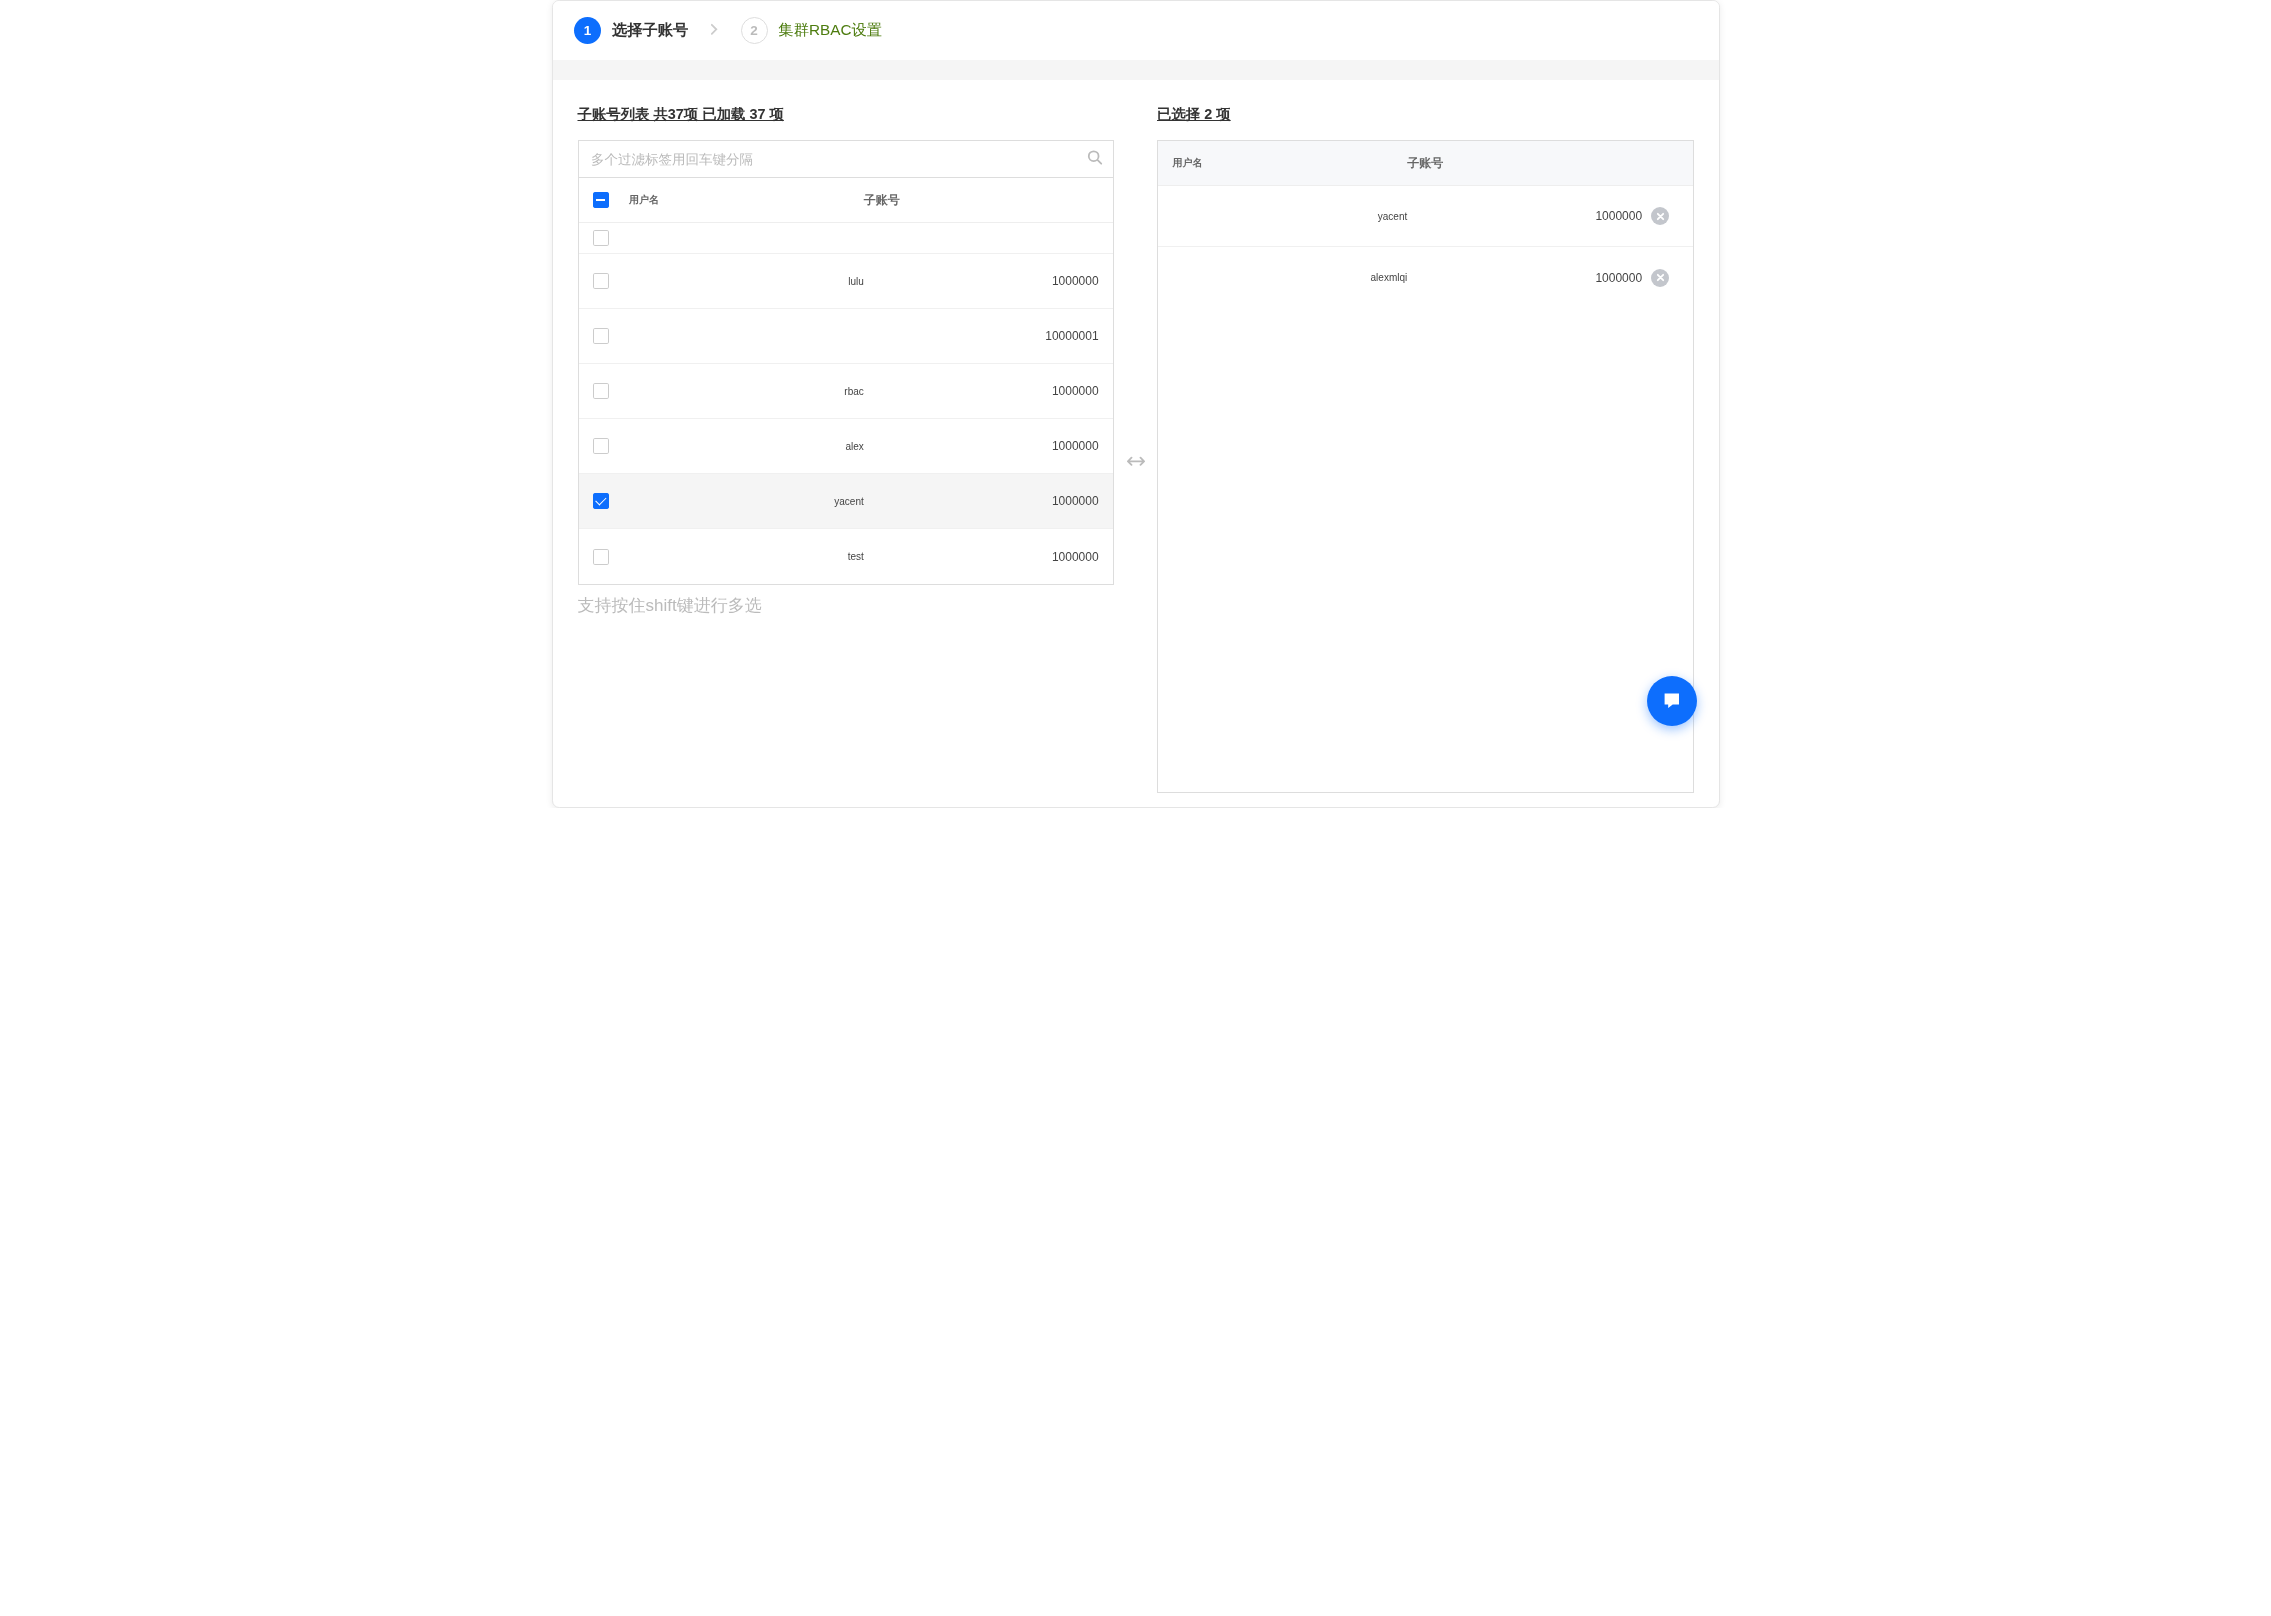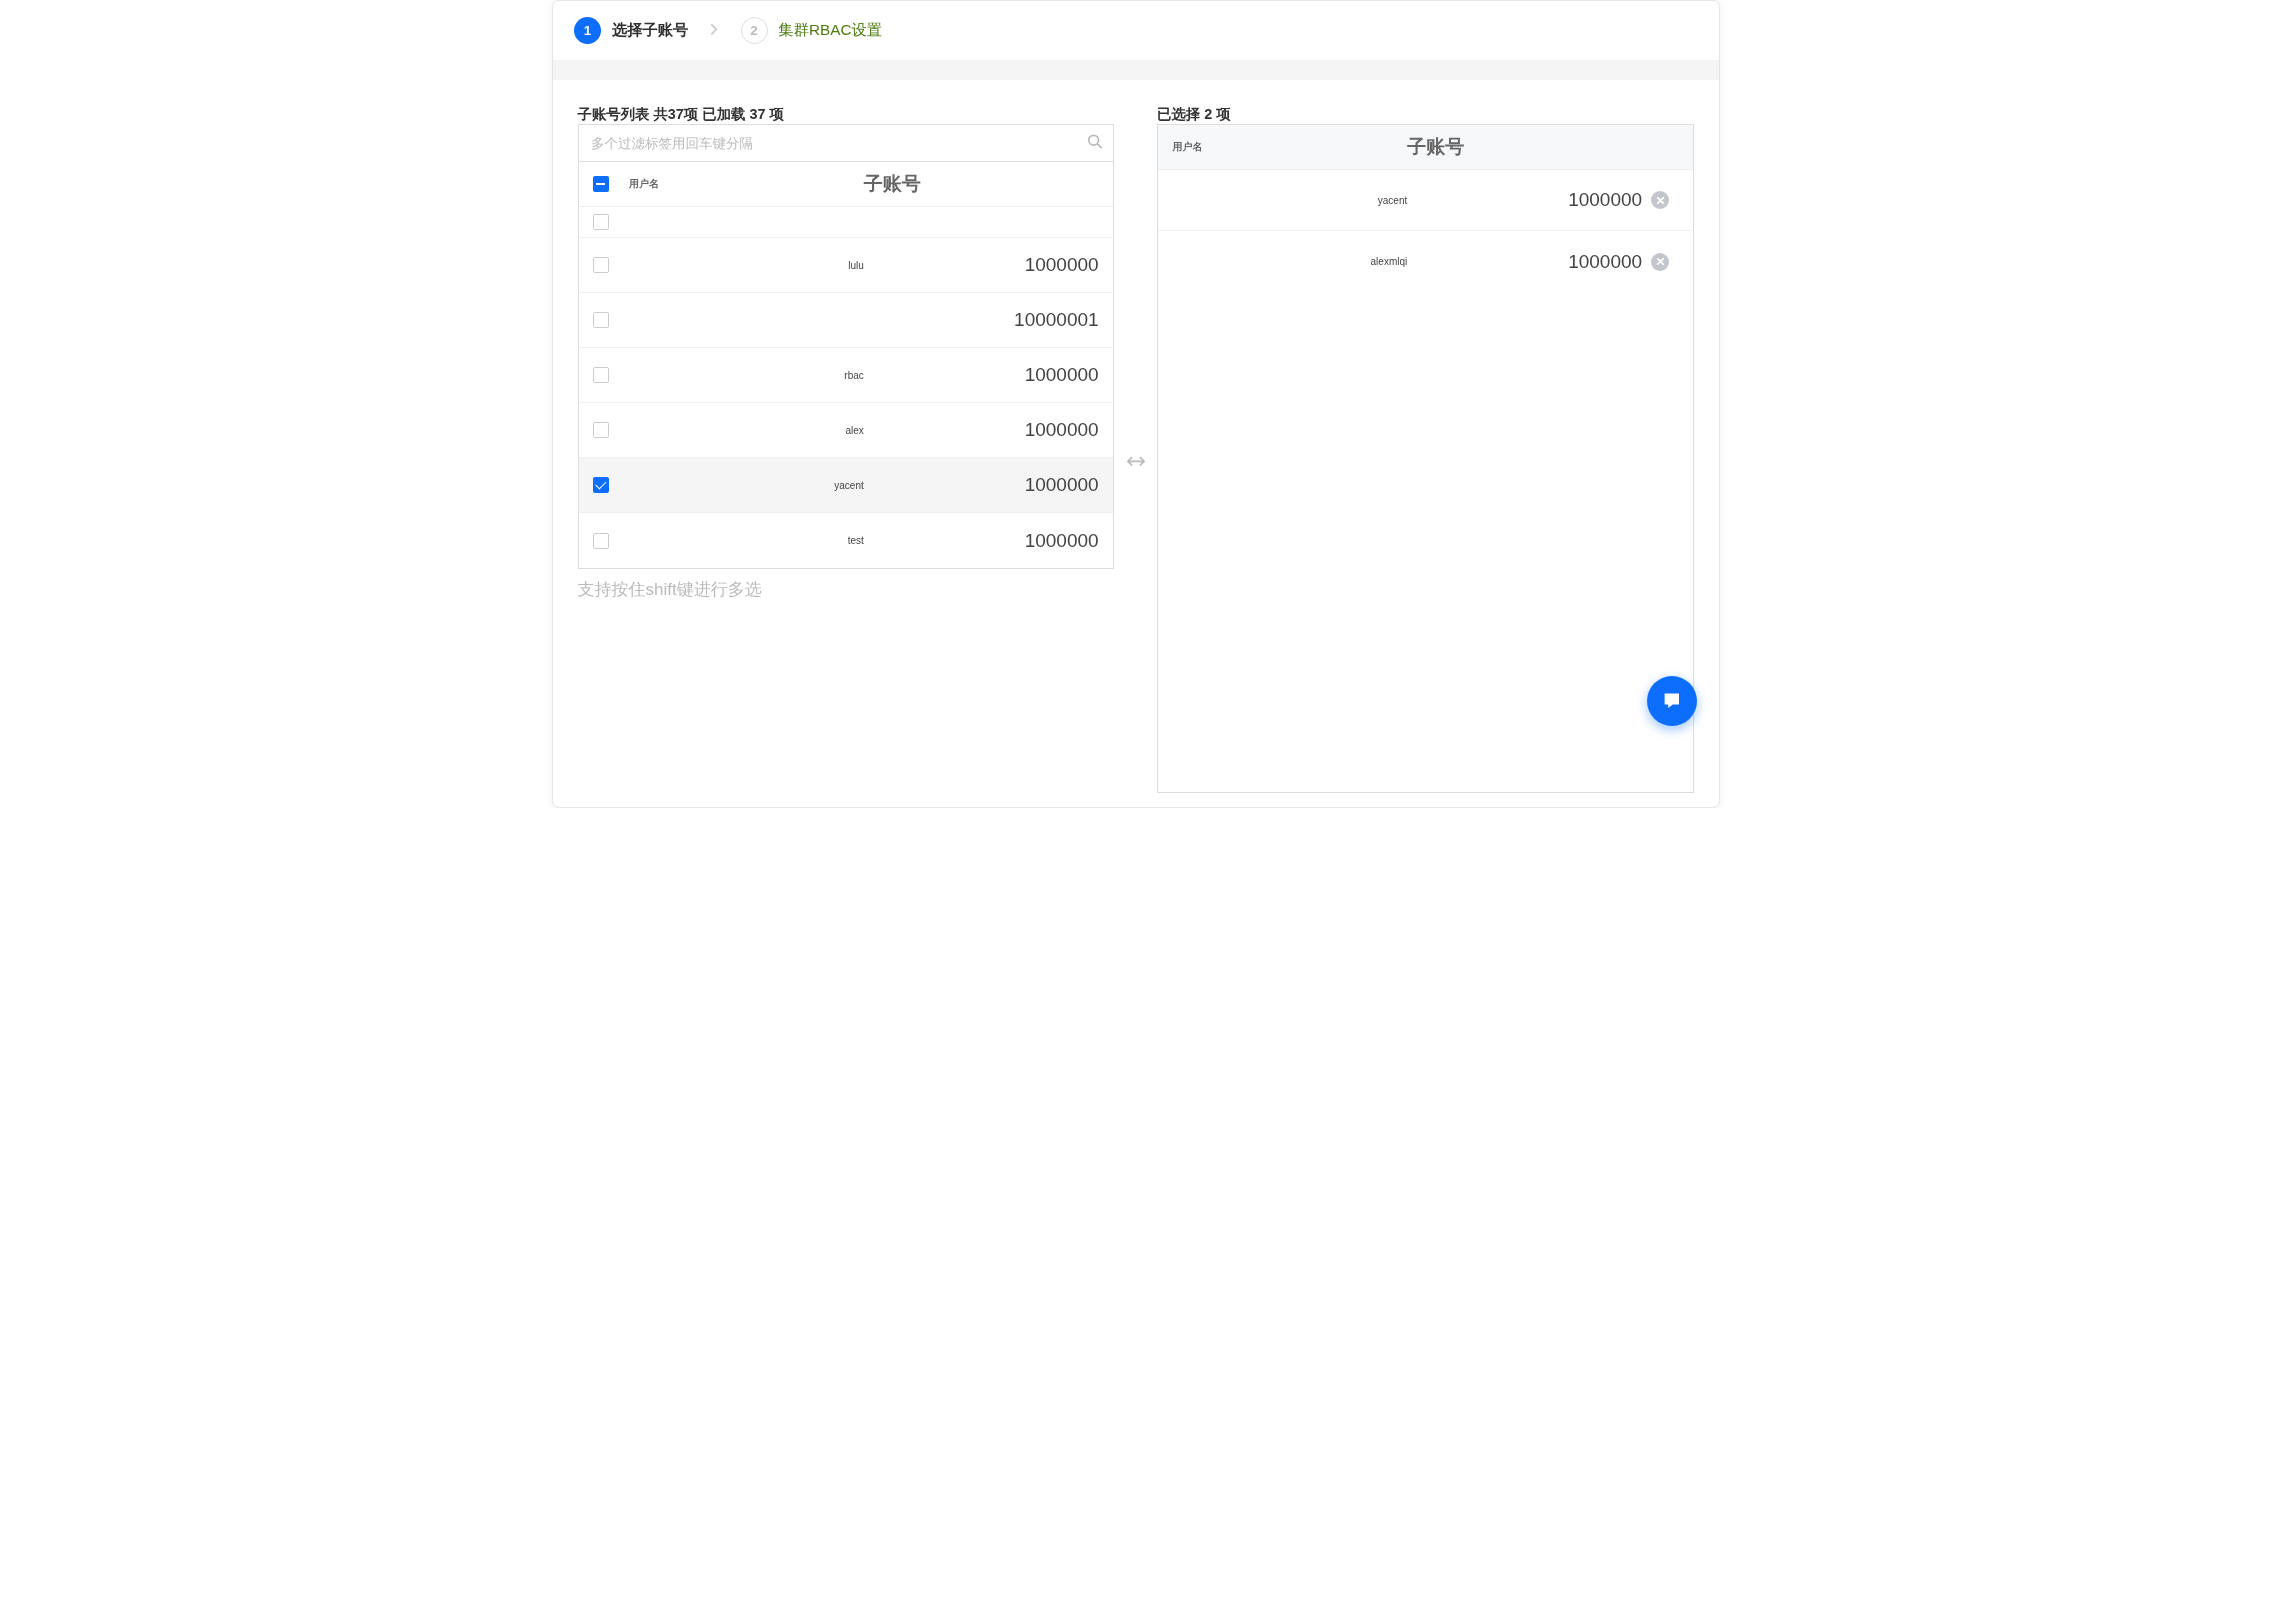--- a/index.html
+++ b/index.html
@@ -10,32 +10,32 @@
     .step-num { width: 27px; height: 27px; border-radius: 50%; display: flex; align-items: center; justify-content: center; font-weight: 600; font-size: 13.5px; }
     .step-num.active { background: #0d6efd; color: #fff; }
     .step-num.inactive { background: #fff; color: #bbb; border: 1.8px solid #ddd; }
     .step-label { font-size: 15.3px; font-weight: 700; }
     .step-label.inactive { color: #4d7c0f; font-weight: 400; }
     .step-chevron { color: #ccc; font-size: 14.4px; }
     .divider { height: 20px; background: #f5f5f5; }
     .content { padding: 25px 25px 14.4px; position: relative; flex: 1; display: flex; flex-direction: column; }
     .panels { display: flex; gap: 43px; align-items: stretch; position: relative; flex: 1; }
     .panel { flex: 1; display: flex; flex-direction: column; }
-    .panel-title { font-size: 14.4px; font-weight: 700; color: #333; margin-bottom: 0; }
+    .panel-title { font-size: 14.4px; font-weight: 700; color: #333; margin-bottom: 16px; text-decoration: underline; }
     .search-wrap { position: relative; margin-bottom: 0; }
     .search-input { width: 100%; height: 38px; border: 0.9px solid #ddd; padding: 0 40px 0 12.6px; font-size: 13.5px; color: #333; outline: none; }
     .search-input::placeholder { color: #bbb; }
     .search-icon { position: absolute; right: 10.8px; top: 50%; transform: translateY(-50%); color: #bbb; pointer-events: none; }
     .tbl { border: 0.9px solid #ddd; border-top: none; display: flex; flex-direction: column; }
     .tbl.right-tbl { border-top: 0.9px solid #ddd; }
     .thead { display: flex; align-items: center; background: #fff; border-bottom: 0.9px solid #eee; height: 45px; padding: 0 14.4px; }
     .right-tbl .thead { background: #f7f8fa; }
     .col-check { width: 36px; display: flex; align-items: center; }
     .col-user { flex: 1; font-size: 10px; color: #444; }
-    .col-acct { flex: 1; font-size: 19px; color: #444; }
+    .col-acct { flex: 1; font-size: 12px; color: #444; }
     .col-remove { width: 36px; display: flex; align-items: center; justify-content: center; }
     .thead .col-user, .thead .col-acct { font-weight: 600; color: #666; }
     .tbody { overflow: hidden; text-align: right; }
     .row { display: flex; align-items: center; height: 55px; padding: 0 14.4px; border-bottom: 0.9px solid #f0f0f0; cursor: pointer; }
     .row.first-partial { height: 31px; padding: 0 14.4px; align-items: flex-start; overflow: hidden; }
     .row.first-partial .col-check, .row.first-partial .col-user, .row.first-partial .col-acct { display: flex; align-items: flex-end; height: 100%; padding-bottom: 7.2px; }
     .row.selected { background: #f5f5f5; }
     .row:last-child { border-bottom: none; }
     .right-tbl .row { height: 61px; cursor: default; }
     .checkbox { width: 16px; height: 16px; border: 1.8px solid #ccc; border-radius: 1.8px; background: #fff; display: flex; align-items: center; justify-content: center; cursor: pointer; }

